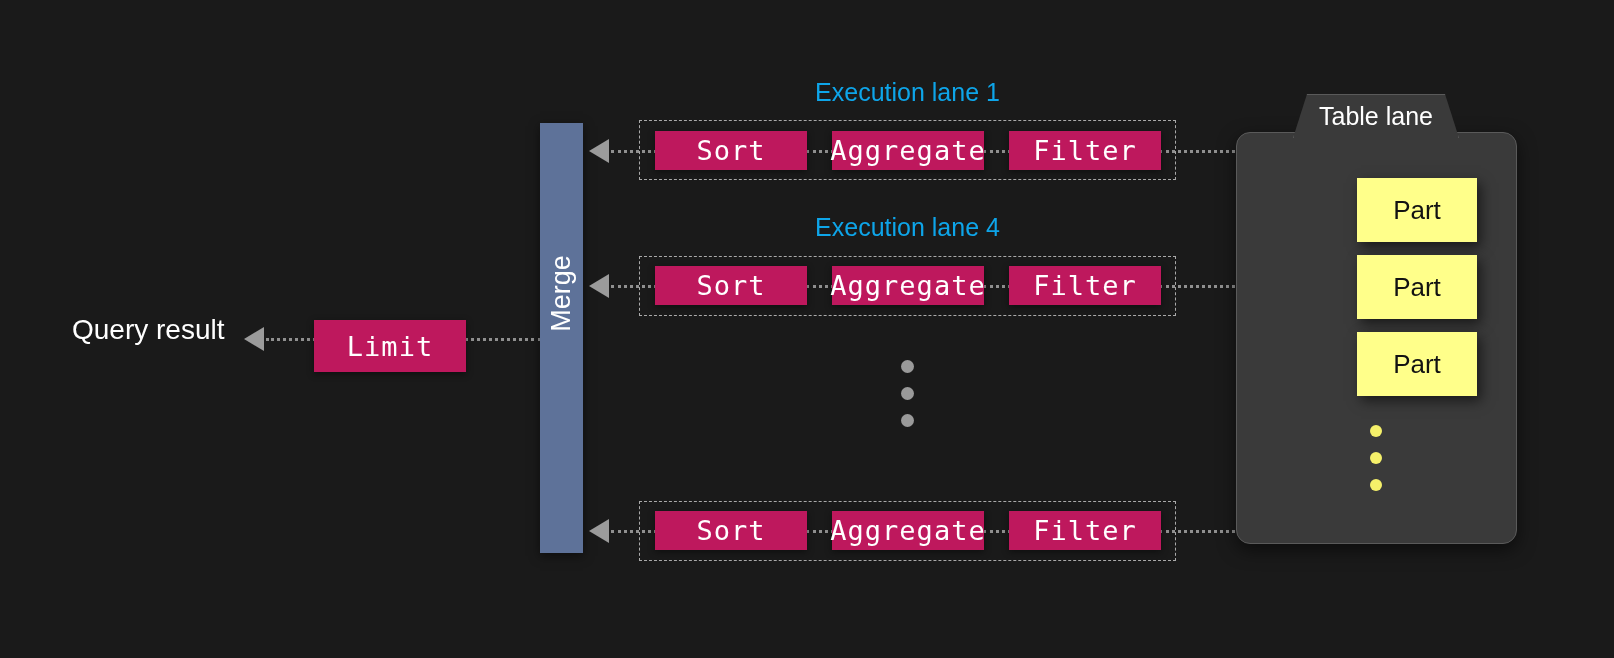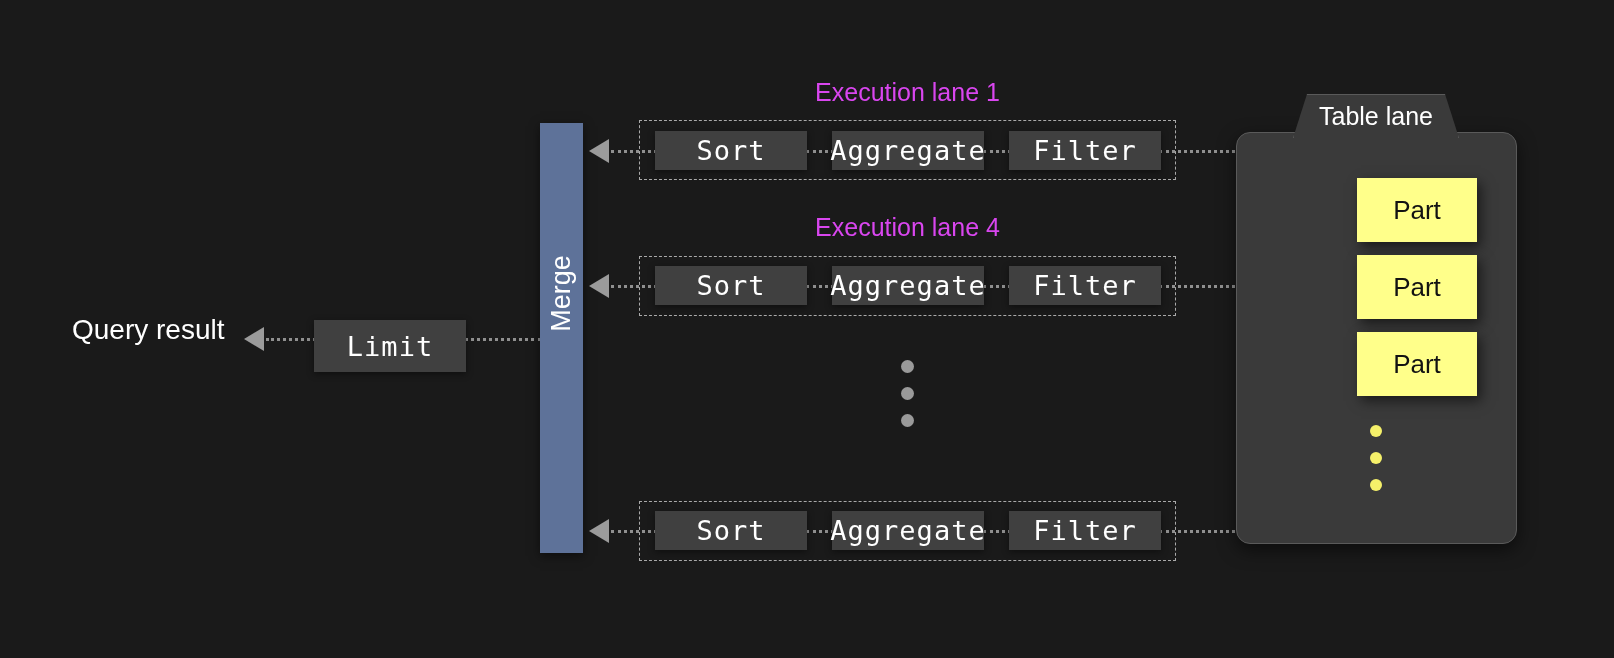--- a/index.html
+++ b/index.html
@@ -33,21 +33,21 @@
     position: absolute;
     width: 0; height: 0;
     border-top: 12px solid transparent;
     border-bottom: 12px solid transparent;
     border-right: 20px solid #9b9b9b;
   }
 
   
   .op {
     position: absolute;
-    background: #404040;
+    background: #be185d;
     color: #ffffff;
     font-family: "DejaVu Sans Mono", "Liberation Mono", monospace;
     font-size: 27px;
     letter-spacing: 1px;
     display: flex;
     align-items: center;
     justify-content: center;
     box-sizing: border-box;
     box-shadow: 0 2px 7px rgba(0,0,0,0.45);
   }
@@ -88,21 +88,21 @@
   .lane-frame {
     position: absolute;
     border: 1px dashed #aaaaaa;
     box-sizing: border-box;
     left: 639px;
     width: 537px;
     height: 60px;
   }
   .lane-title {
     position: absolute;
-    color: #d946ef;
+    color: #0ea5e9;
     font-size: 25px;
     font-family: "Liberation Sans", sans-serif;
     white-space: nowrap;
     text-align: center;
     left: 639px;
     width: 537px;
   }
 
   
   .vdots { position: absolute; }

